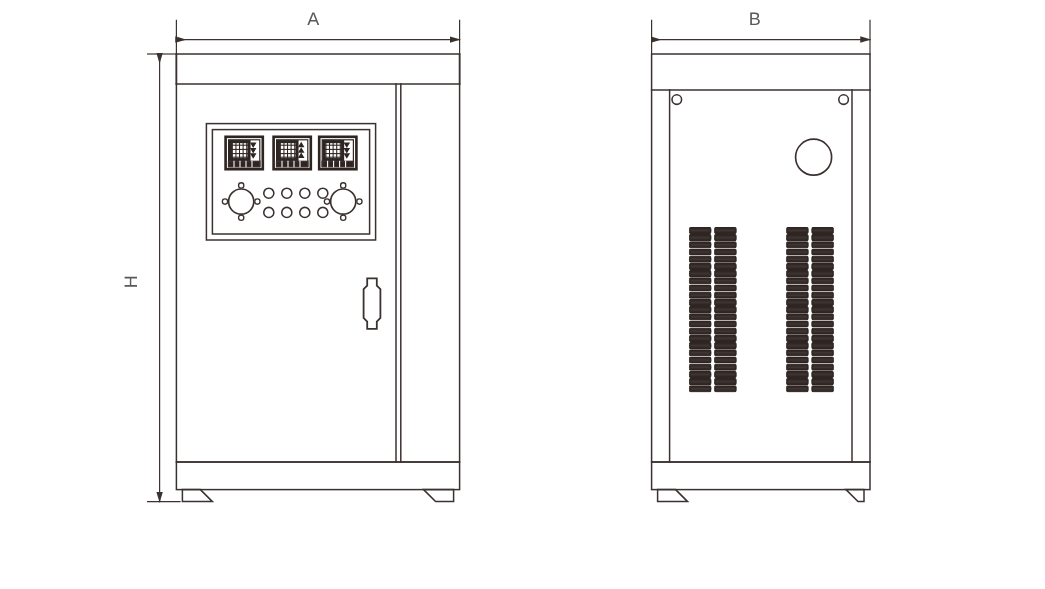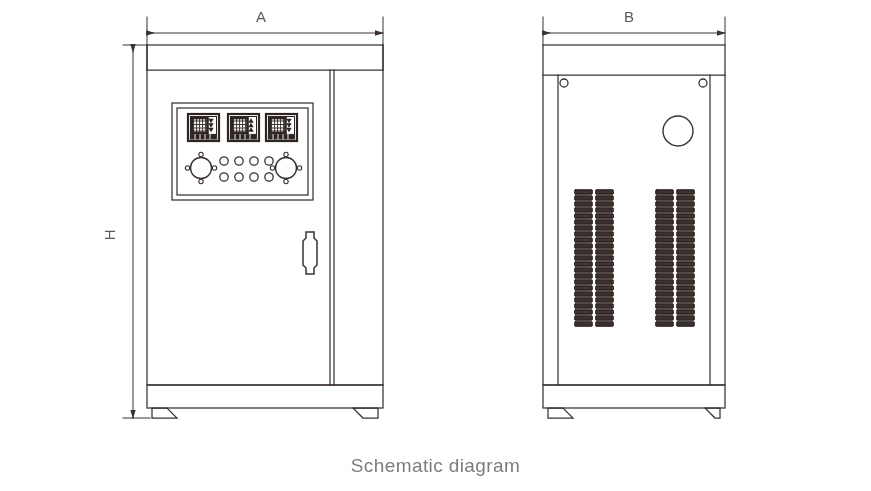--- a/index.html
+++ b/index.html
@@ -371,15 +371,14 @@
       </g>
     </g>
   </svg>
 
   <div class="dim-label" id="label-a">A</div>
 
   <div class="dim-label" id="label-b">B</div>
 
   <div class="dim-label" id="label-h">H</div>
 
-  <div id="caption">Schematic diagram</div>
 
 </div>
 
 </body></html>

